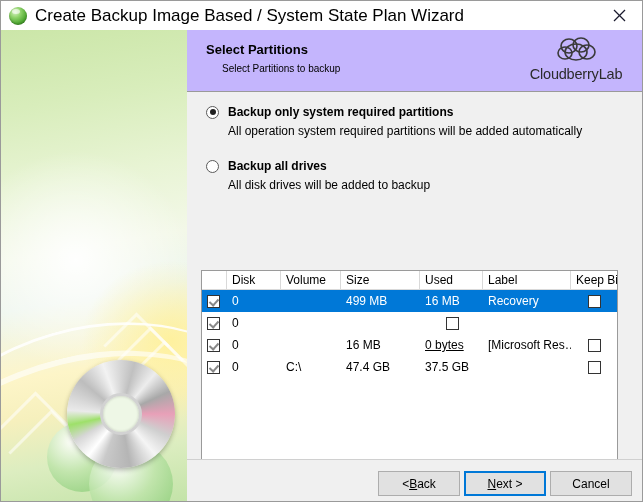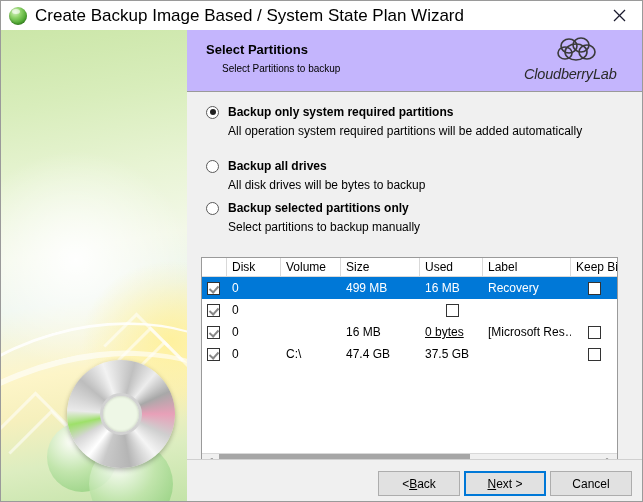--- a/index.html
+++ b/index.html
@@ -181,21 +181,21 @@
   .header-sub {
     position: absolute;
     left: 35px; top: 33px;
     font-size: 10px;
     color: #000000;
   }
   .logo {
     position: absolute;
     right: 14px; top: 6px;
     width: 104px;
-    font-style: italic;
+    text-align: center;
   }
   .logo svg { display: block; margin: 0 auto; }
   .logo-text {
     font-size: 14.5px;
     color: #2b2b2b;
     letter-spacing: -0.2px;
     margin-top: -1px;
   }
 
   
@@ -241,21 +241,21 @@
   .opt-desc {
     margin-left: 22px;
     font-size: 12px;
     color: #000000;
     line-height: 18px;
   }
 
   
   .listview {
     position: absolute;
-    left: 14px; top: 227px;
+    left: 14px; top: 240px;
     width: 417px;
     height: 214px;
     background: #ffffff;
     border: 1px solid #9a9a9a;
     box-sizing: border-box;
     overflow: hidden;
   }
   .lv-head {
     display: flex;
     height: 19px;
@@ -434,30 +434,23 @@
           <span class="opt-label">Backup only system required partitions</span>
         </div>
         <div class="opt-desc">All operation system required partitions will be added automatically</div>
       </div>
 
       <div class="opt" style="margin-top:16px;">
         <div class="opt-row">
           <span class="radio"></span>
           <span class="opt-label">Backup all drives</span>
         </div>
-        <div class="opt-desc">All disk drives will be bytes to backup</div>
+        <div class="opt-desc">All disk drives will be added to backup</div>
       </div>
 
-      <div class="opt" style="margin-top:4px;">
-        <div class="opt-row">
-          <span class="radio"></span>
-          <span class="opt-label">Backup selected partitions only</span>
-        </div>
-        <div class="opt-desc">Select partitions to backup manually</div>
-      </div>
 
     </div>
 
     <div class="listview">
       <div class="lv-head">
         <div class="hc" style="width:25px;"></div>
         <div class="hc" style="width:54px;">Disk</div>
         <div class="hc" style="width:60px;">Volume</div>
         <div class="hc" style="width:79px;">Size</div>
         <div class="hc" style="width:63px;">Used</div>

